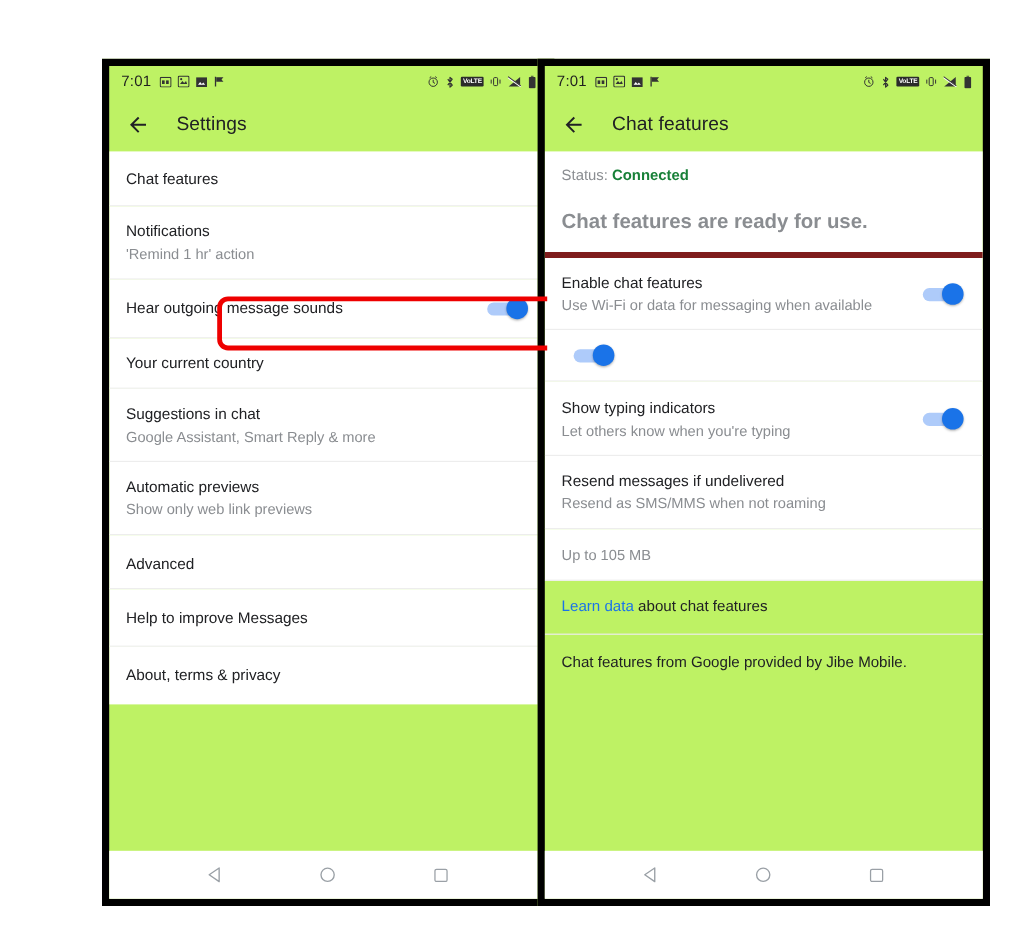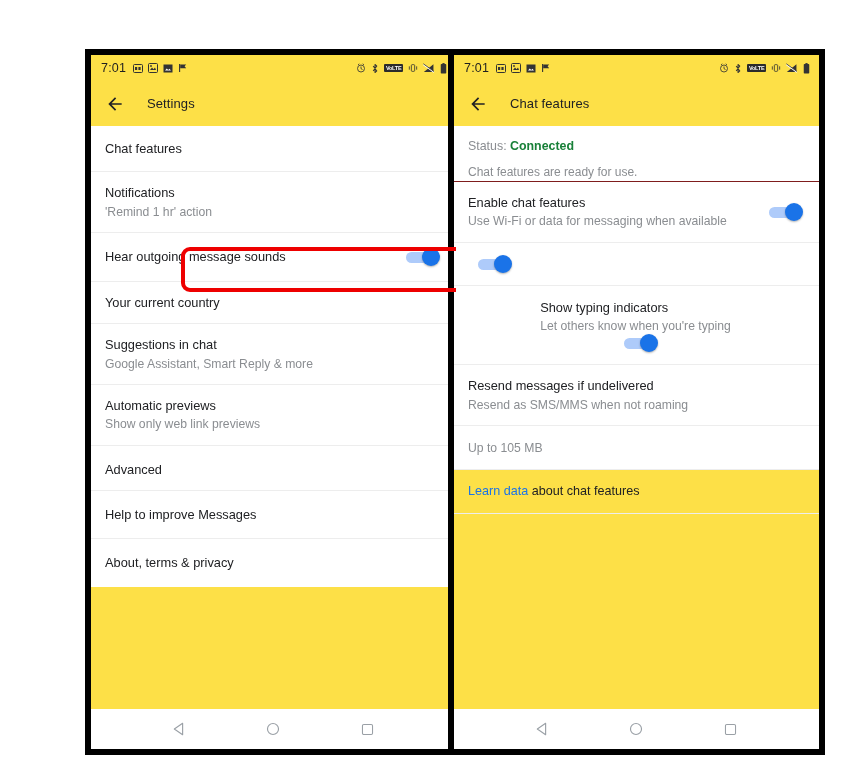--- a/index.html
+++ b/index.html
@@ -14,21 +14,21 @@
     font-family: "Liberation Sans", sans-serif;
     overflow: hidden;
   }
 
   .phone {
     position: absolute;
     top: 49px;
     width: 377px;
     height: 706px;
     border: 6px solid #000000;
-    background: #fde047;
+    background: #bef264;
     box-sizing: border-box;
     display: flex;
     flex-direction: column;
   }
   .phone-left  { left: 85px; }
   .phone-right { left: 448px; }
 
   
   .statusbar {
     height: 26px;
@@ -88,21 +88,21 @@
     width: 24px;
     height: 24px;
     flex: 0 0 24px;
     display: flex;
     align-items: center;
     justify-content: center;
     cursor: pointer;
   }
   .appbar-title {
     margin-left: 20px;
-    font-size: 13px;
+    font-size: 16px;
     color: #202124;
     letter-spacing: .1px;
   }
 
   
   .content {
     flex: 1 1 auto;
     position: relative;
     overflow: hidden;
   }
@@ -154,38 +154,39 @@
     top: 0;
     width: 18px;
     height: 18px;
     border-radius: 50%;
     background: #1a73e8;
     box-shadow: 0 1px 2px rgba(0,0,0,.3);
   }
 
   
   .status-block {
-    padding: 12px 16px 1px 14px;
-    border-bottom: 1px solid #7f1d1d;
+    padding: 12px 16px 13px 14px;
+    border-bottom: 5px solid #7f1d1d;
     background: #fff;
   }
   .status-line {
     font-size: 12.4px;
     color: #8a8d91;
     line-height: 1.35;
   }
   .status-connected {
     color: #188038;
     font-weight: bold;
   }
   .status-sub {
-    font-size: 12px;
+    font-size: 17px;
     color: #8a8d91;
     line-height: 1.35;
-    margin-top: 9px;
+    margin-top: 19px;
+    font-weight: bold;
   }
 
   
   .footer-row {
     padding: 13px 16px 13px 14px;
     border-bottom: 1px solid #ededed;
     font-size: 12.6px;
     color: #202124;
     line-height: 1.4;
   }
@@ -493,21 +494,21 @@
       </span>
     </div>
 
     <div class="row">
       <span class="toggle">
         <span class="track"></span>
         <span class="thumb"></span>
       </span>
     </div>
 
-    <div class="row" style="padding-top:13px;flex-direction:column;">
+    <div class="row" style="padding-top:13px;">
       <div class="row-text">
         <div class="row-title">Show typing indicators</div>
         <div class="row-sub">Let others know when you're typing</div>
       </div>
       <span class="toggle">
         <span class="track"></span>
         <span class="thumb"></span>
       </span>
     </div>
 
@@ -522,20 +523,21 @@
       <div class="row-text">
         <div class="row-sub">Up to 105 MB</div>
       </div>
     </div>
 
     <div class="footer-row">
       <span class="link">Learn data</span><span> about chat features</span>
     </div>
 
     <div class="footer-row last">
+      <div>Chat features from Google provided by Jibe Mobile.</div>
     </div>
 
   </div>
 
   <div class="navbar">
     <span class="nav-btn">
       <svg width="14" height="14" viewBox="0 0 16 16">
           <path d="M11 1.5v13L1.5 8z" fill="none" stroke="#9aa0a6" stroke-width="1.3" stroke-linejoin="round"></path>
         </svg>
     </span>

